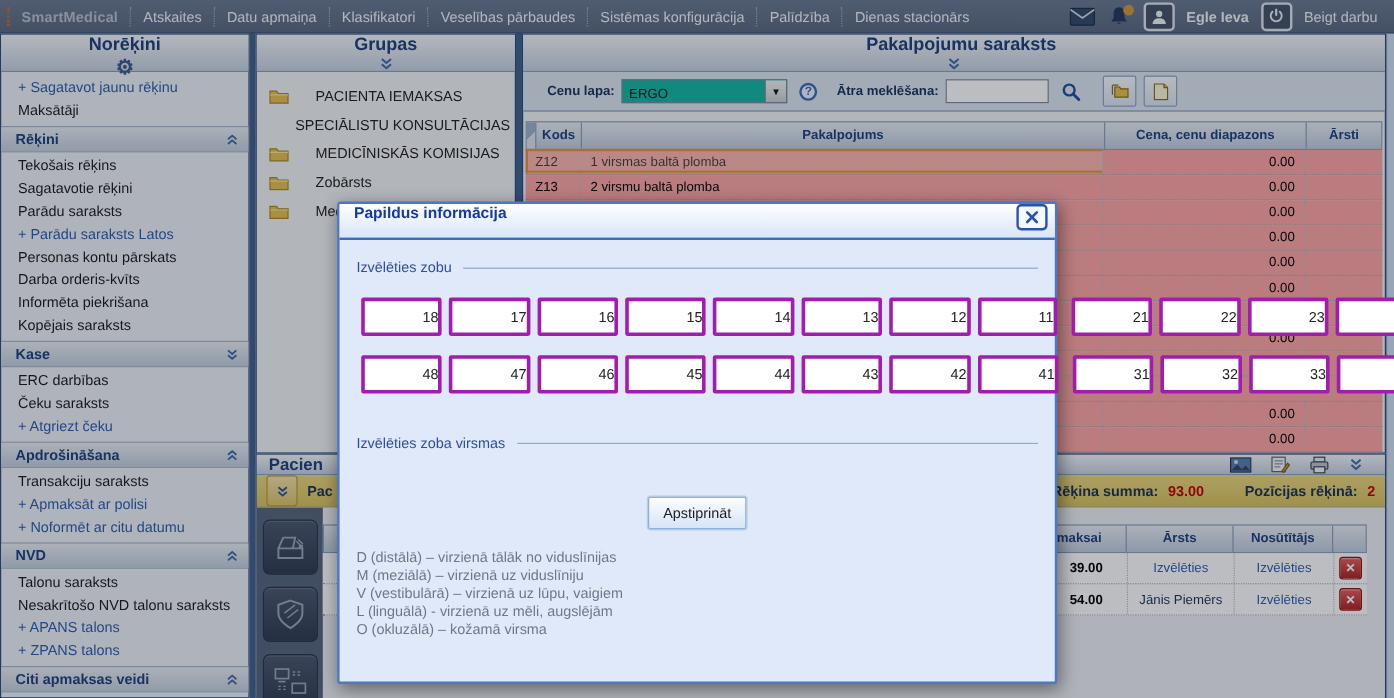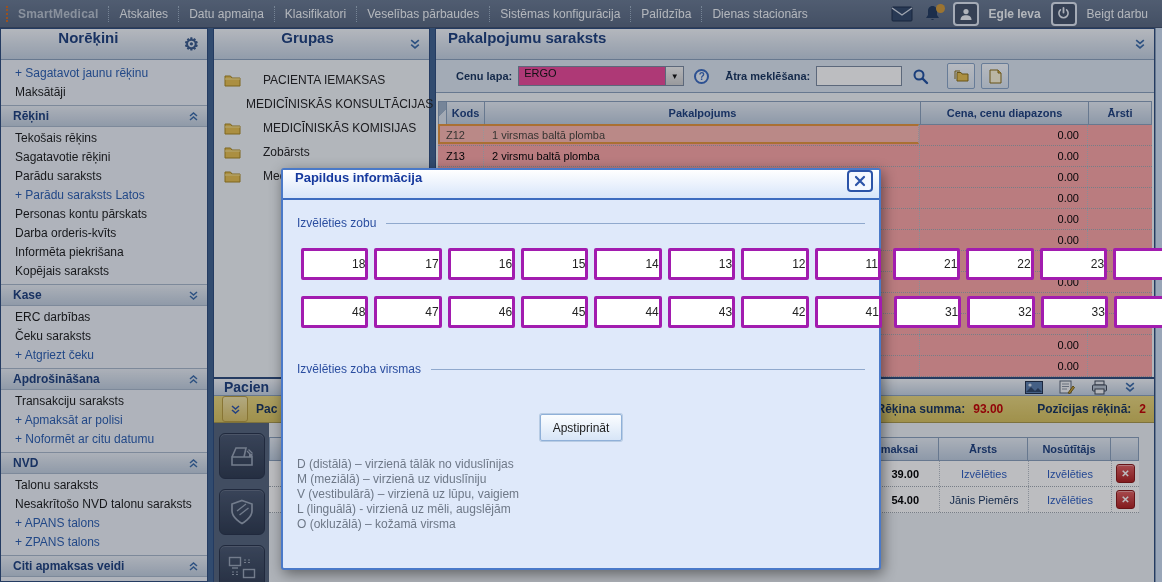--- a/index.html
+++ b/index.html
@@ -17,21 +17,21 @@
   .tb-right{margin-left:auto;display:flex;align-items:center;gap:10px;padding-right:14px;}
   .tb-user{font-weight:bold;}
   .tb-box{width:22px;height:20px;border:2px solid #dfe7f2;border-radius:4px;background:#44536a;
           display:flex;align-items:center;justify-content:center;}
   .bell-wrap{position:relative;width:20px;height:20px;display:flex;align-items:center;justify-content:center;}
   .bell-dot{position:absolute;right:-2px;top:0;width:9px;height:9px;border-radius:50%;background:#d29a3a;}
 
   
   .panel{position:absolute;background:#f2f5f9;border:1px solid #2d4c7c;box-sizing:border-box;}
   .panel-head{height:30px;background:linear-gradient(#f4f7fb,#c5d2e2);border-bottom:1px solid #8aa0bc;
-              display:flex;color:#1d3f7d;font-weight:bold;font-size:15px;}
+              display:flex;align-items:center;color:#1d3f7d;font-weight:bold;font-size:15px;flex-direction:column;}
   .ph-title{flex:1;text-align:center;}
   .ph-title.left{text-align:left;padding-left:12px;}
   .ph-ico{padding:0 8px;display:flex;align-items:center;gap:8px;}
 
   
   .sidebar{left:0;top:28px;width:208px;height:554px;background:#edf2f9;}
   .sb-item{font-size:12px;color:#1a1a1a;padding:2px 6px 2px 14px;line-height:15px;cursor:default;white-space:nowrap;}
   .sb-item.link{color:#2a5db0;cursor:pointer;}
   .sb-sec{margin-top:3px;height:20px;background:linear-gradient(#e9eef5,#c2cfdf);
           border-top:1px solid #a8b8cb;border-bottom:1px solid #a8b8cb;
@@ -43,21 +43,21 @@
   
   .grupas{left:213px;top:28px;width:217px;height:350px;}
   .grp-item{display:flex;align-items:center;gap:22px;font-size:12px;color:#222;
             padding:5px 4px 5px 10px;cursor:pointer;white-space:nowrap;}
 
   
   .services{left:435px;top:28px;width:720px;height:350px;}
   .svc-toolbar{height:32px;background:#dde6f1;border-bottom:1px solid #8aa0bc;display:flex;
                align-items:center;gap:6px;padding:0 20px;font-size:11px;color:#16325c;}
   .svc-toolbar label{font-weight:bold;}
-  .dd{width:166px;height:20px;background:#ec4899;border:1px solid #7a8aa0;display:flex;align-items:flex-start;
+  .dd{width:138px;height:20px;background:#14b8a6;border:1px solid #7a8aa0;display:flex;align-items:flex-end;
       font-size:11px;color:#111;box-sizing:border-box;}
   .dd .dd-val{flex:1;padding-left:5px;}
   .dd .dd-btn{width:17px;height:100%;background:linear-gradient(#f4f4f4,#cfcfcf);border-left:1px solid #7a8aa0;
       display:flex;align-items:center;justify-content:center;font-size:8px;color:#111;}
   .help-ico{width:15px;height:15px;border-radius:50%;border:2px solid #3a6abf;color:#3a6abf;font-weight:bold;
             font-size:10px;display:flex;align-items:center;justify-content:center;box-sizing:border-box;background:#eef4fc;margin:0 4px;}
   .inp{width:78px;height:18px;border:1px solid #7a8aa0;background:#fff;font-size:11px;padding:0 3px;}
   .tool-btn{width:26px;height:24px;border:1px solid #8aa5c8;border-radius:2px;
             background:linear-gradient(#f8fbff,#dbe6f2);display:flex;align-items:center;justify-content:center;}
 
@@ -272,21 +272,21 @@
             <path d="M1 3 L1 12 L16 12 L16 4 L8 4 L6.5 2 L1 2 Z" fill="#e8c050" stroke="#a8871e"></path>
             <path d="M1 5 L16 5" stroke="#f6e49a" stroke-width="1"></path>
           </svg>
         <span>PACIENTA IEMAKSAS</span>
       </div>
       <div class="grp-item">
         <svg width="17" height="13" viewBox="0 0 17 13">
             <path d="M1 3 L1 12 L16 12 L16 4 L8 4 L6.5 2 L1 2 Z" fill="#e8c050" stroke="#a8871e"></path>
             <path d="M1 5 L16 5" stroke="#f6e49a" stroke-width="1"></path>
           </svg>
-        <span>MEDICĪNISKĀS KONSULTĀCIJAS</span>
+        <span>SPECIĀLISTU KONSULTĀCIJAS</span>
       </div>
       <div class="grp-item">
         <svg width="17" height="13" viewBox="0 0 17 13">
             <path d="M1 3 L1 12 L16 12 L16 4 L8 4 L6.5 2 L1 2 Z" fill="#e8c050" stroke="#a8871e"></path>
             <path d="M1 5 L16 5" stroke="#f6e49a" stroke-width="1"></path>
           </svg>
         <span>MEDICĪNISKĀS KOMISIJAS</span>
       </div>
       <div class="grp-item">
         <svg width="17" height="13" viewBox="0 0 17 13">

